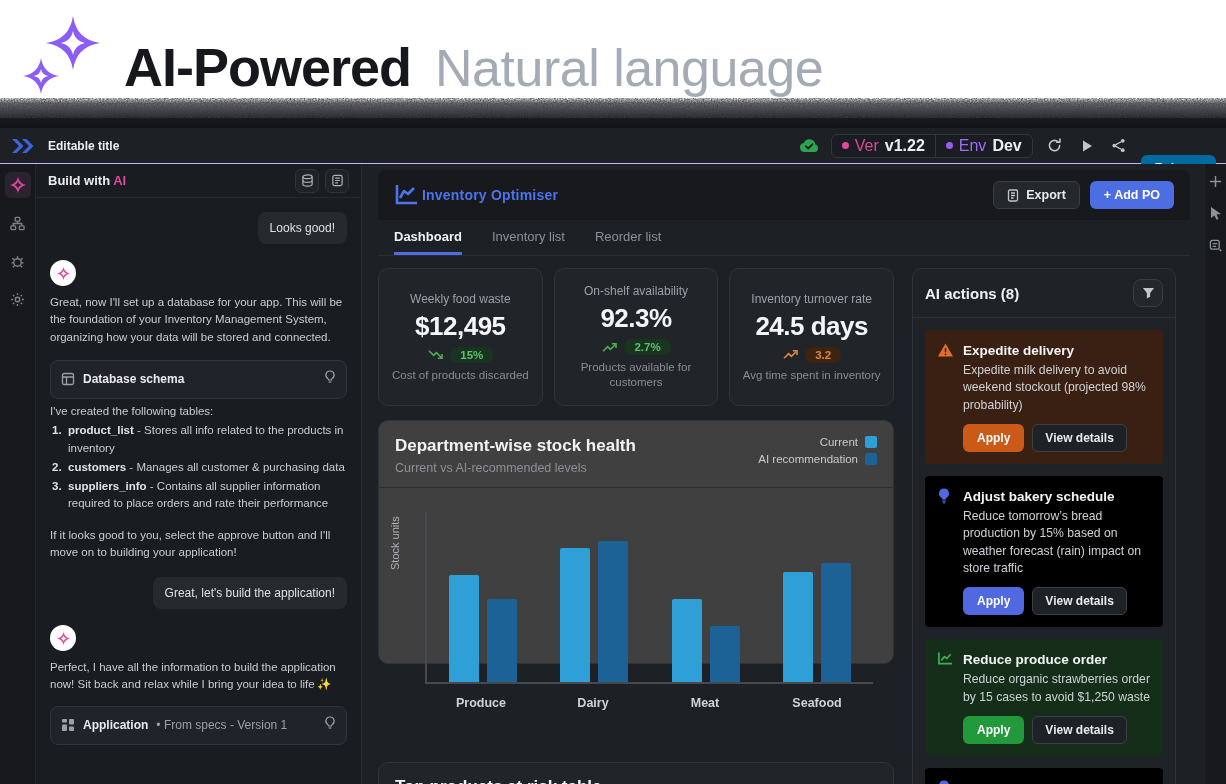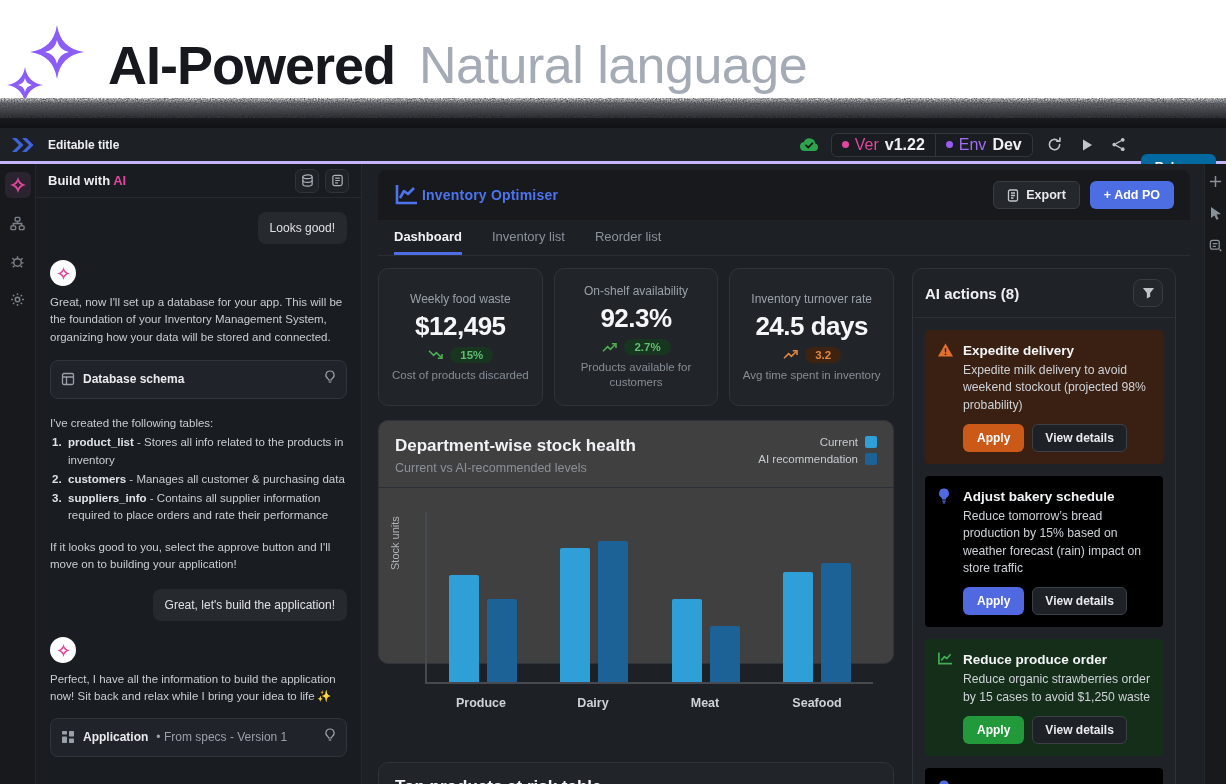--- a/index.html
+++ b/index.html
@@ -1,35 +1,35 @@
 <!DOCTYPE html>
 <html><head>
 <meta charset="utf-8">
 <style>
   * { margin:0; padding:0; box-sizing:border-box; }
   html,body { width:1226px; height:784px; overflow:hidden; background:#ffffff;
     font-family:"Liberation Sans","DejaVu Sans",sans-serif; }
 
   
-  #hero { position:absolute; top:16px; left:0; width:1226px; height:98px; background:#ffffff;
-    display:flex; align-items:center; }
+  #hero { position:absolute; top:0; left:0; width:1226px; height:98px; background:#ffffff;
+    display:flex; align-items:flex-end; padding-left:16px; }
   #hero .title-bold { font-size:54px; font-weight:bold; color:#16181d; letter-spacing:-1px; margin-left:20px; }
   #hero .title-light { font-size:52px; font-weight:normal; color:#a5abb5; letter-spacing:-0.5px; margin-left:24px; }
 
   
   #band { position:absolute; top:98px; left:0; width:1226px; height:30px;
     background:linear-gradient(180deg,#ffffff 0%, #6a6d72 18%, #17191d 70%, #101216 100%); }
   #band svg { position:absolute; inset:0; }
 
   
   #app { position:absolute; top:128px; left:0; width:1226px; height:656px; background:#16181c; overflow:hidden; }
 
   
   #topbar { position:absolute; top:0; left:0; right:0; height:36px; background:#1d2126;
-    display:flex; align-items:center; padding:0 10px; border-bottom:3px solid #c4b5fd; }
+    display:flex; align-items:center; padding:0 10px; border-bottom:1px solid #c4b5fd; }
   #topbar .app-title { font-size:12px; font-weight:bold; color:#eceef1; margin-left:12px; }
   #topbar .right { margin-left:auto; display:flex; align-items:center; gap:12px; }
   .ver-group { display:flex; align-items:center; height:24px; border:1px solid #32373e; border-radius:6px; background:#191c20; font-size:16px; }
   .ver-cell { display:flex; align-items:center; gap:6px; padding:0 10px; height:100%; }
   .ver-cell + .ver-cell { border-left:1px solid #32373e; }
   .dot { width:7px; height:7px; border-radius:50%; display:inline-block; }
   .dot-pink { background:#e0479e; } .dot-purple { background:#9a5cf0; }
   .ver-label-pink { color:#e0479e; } .ver-label-purple { color:#a06ef5; }
   .ver-val { color:#eef0f3; font-weight:bold; }
   .tb-icon { width:20px; height:20px; display:flex; align-items:center; justify-content:center; }
@@ -305,21 +305,21 @@
           </svg>
         <span class="cc-label">Database schema</span>
         <span class="cc-bulb">
           <svg width="12" height="14" viewBox="0 0 12 14" fill="none" stroke="#9aa0a8" stroke-width="1.2">
               <path d="M6 1 a4 4 0 0 1 2.2 7.4 c-0.5 0.4 -0.7 0.9 -0.7 1.6 h-3 c0 -0.7 -0.2 -1.2 -0.7 -1.6 A4 4 0 0 1 6 1 Z"></path>
               <path d="M4.7 12 h2.6"></path>
             </svg>
         </span>
       </div>
 
-      <div class="chat-p" style="margin-top:16px">I've created the following tables:</div>
+      <div class="chat-p" style="margin-top:4px">I've created the following tables:</div>
       <div class="tbl-item">
         <span class="num">1.</span><span class="nm">product_list</span><span> - Stores all info related to the products in inventory</span>
       </div>
       <div class="tbl-item">
         <span class="num">2.</span><span class="nm">customers</span><span> - Manages all customer &amp; purchasing data</span>
       </div>
       <div class="tbl-item">
         <span class="num">3.</span><span class="nm">suppliers_info</span><span> - Contains all supplier information required to place orders and rate their performance</span>
       </div>
 

